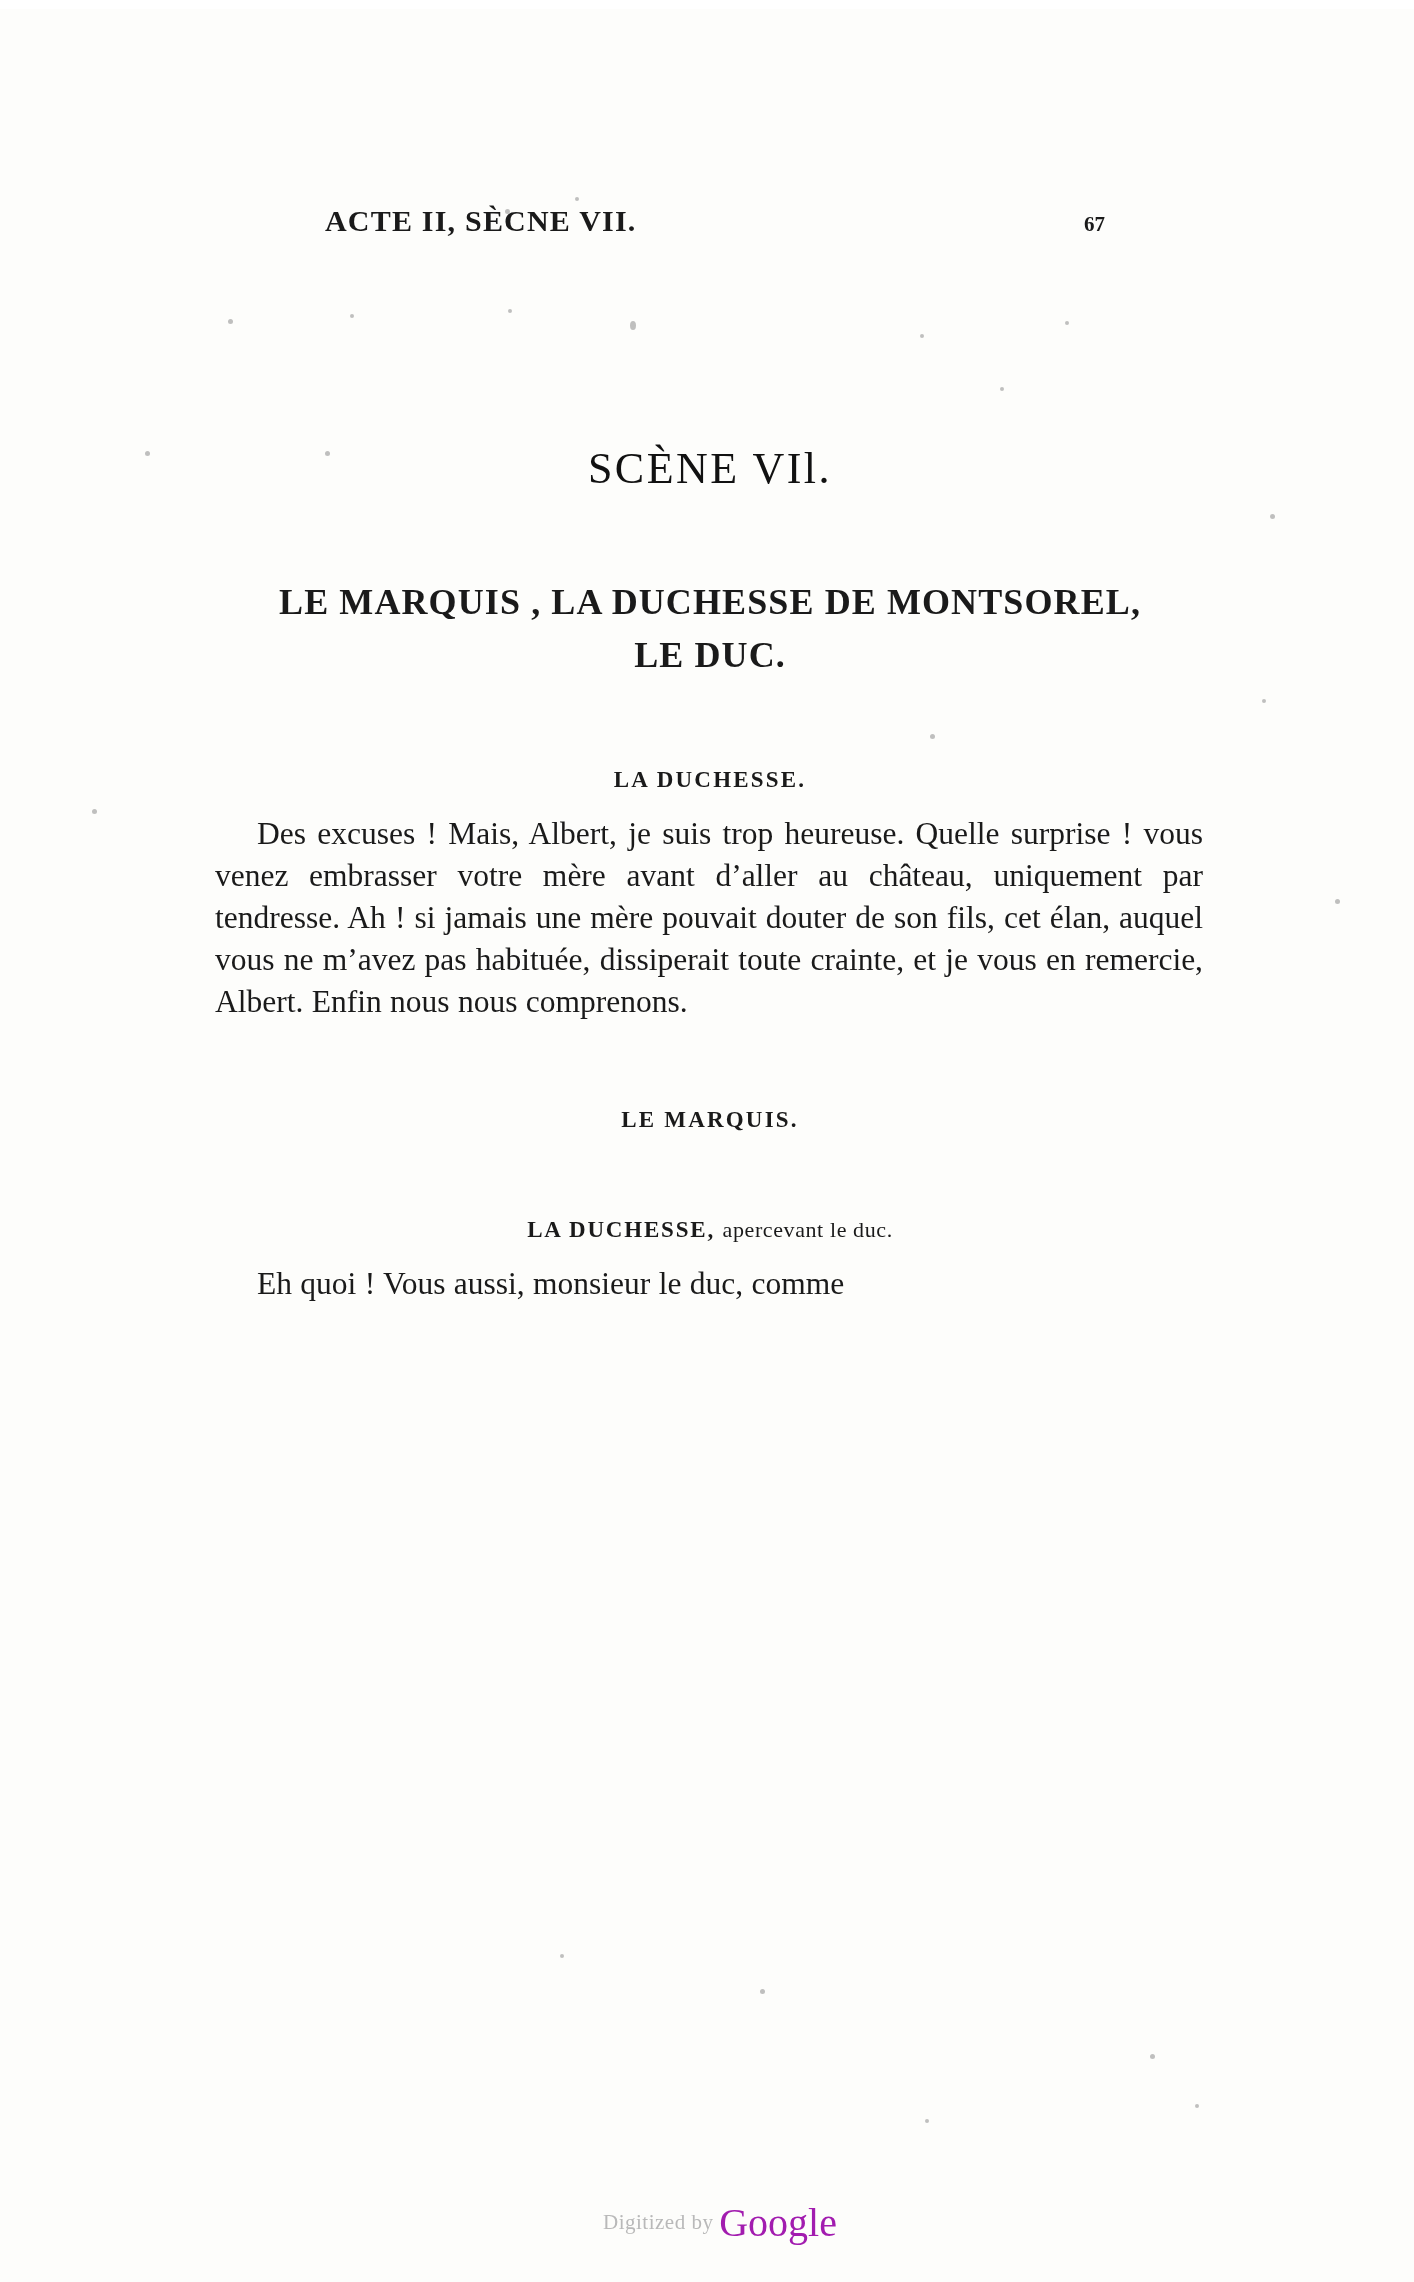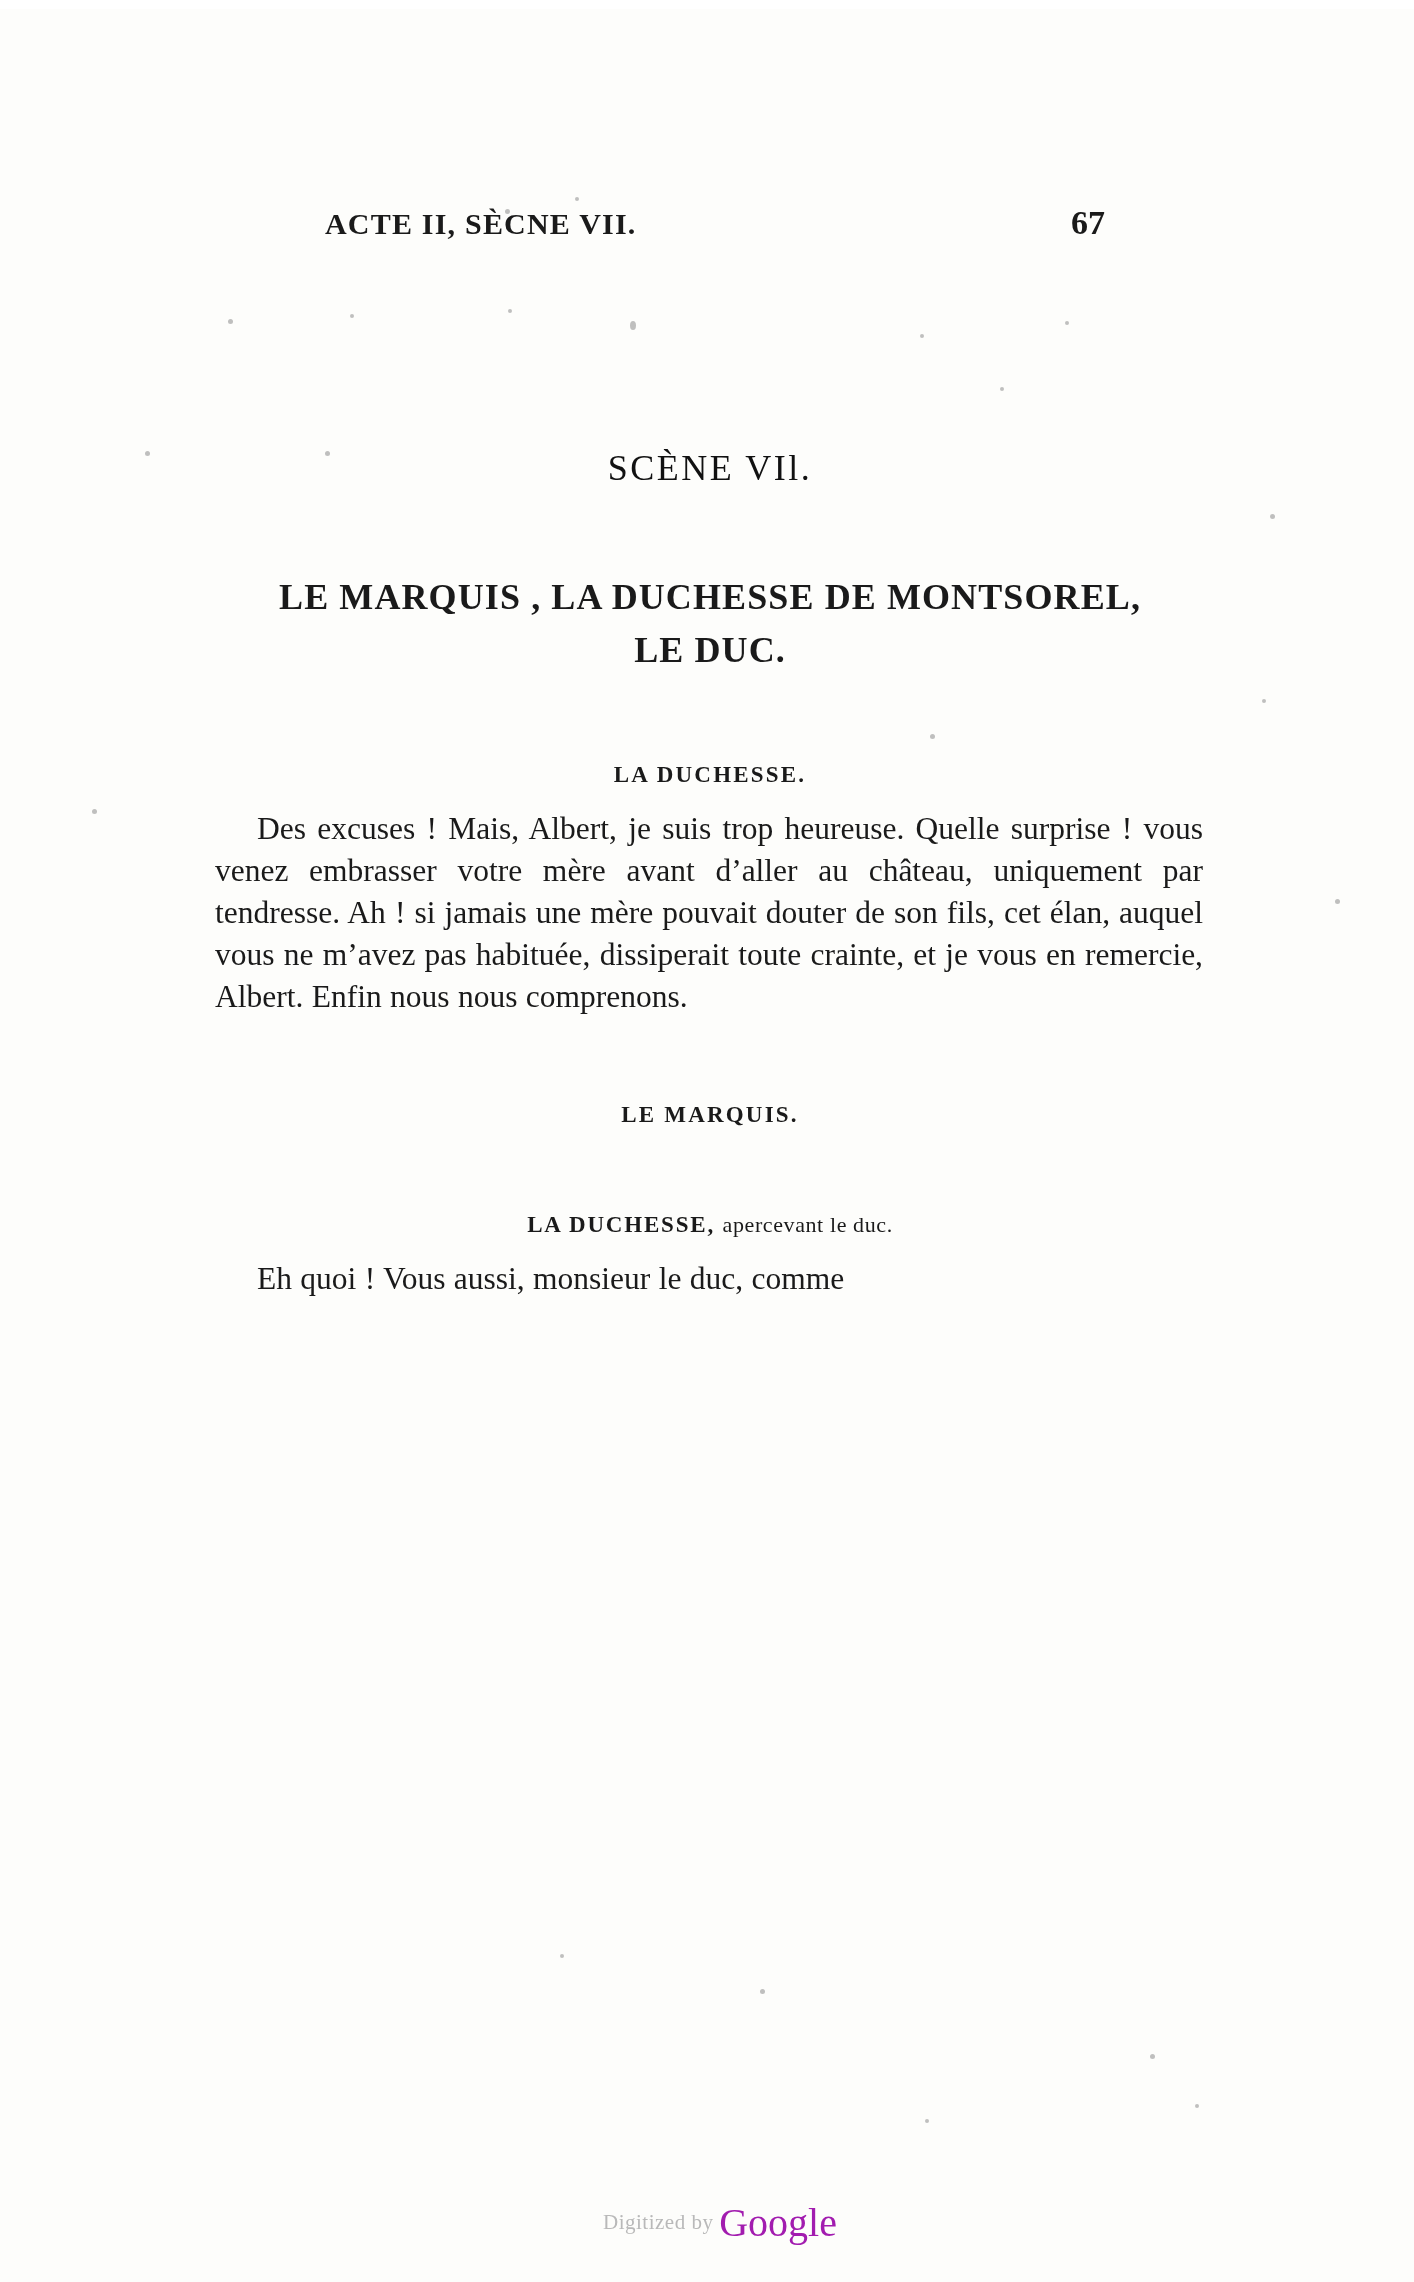--- a/index.html
+++ b/index.html
@@ -46,26 +46,26 @@
     padding-left: 10px;
   }
   .runhead-title {
     font-weight: bold;
     font-size: 30px;
     letter-spacing: 1.2px;
     font-family: "Liberation Serif", serif;
   }
   .runhead-page {
     font-weight: bold;
-    font-size: 34px;
+    font-size: 21px;
     letter-spacing: 0px;
   }
   .scene-heading {
     text-align: center;
-    font-size: 36px;
+    font-size: 44px;
     letter-spacing: 2.5px;
     margin-top: 205px;
     font-family: "Liberation Serif", serif;
     color: #111;
   }
   .cast {
     text-align: center;
     font-weight: bold;
     font-size: 36px;
     letter-spacing: 1.1px;

